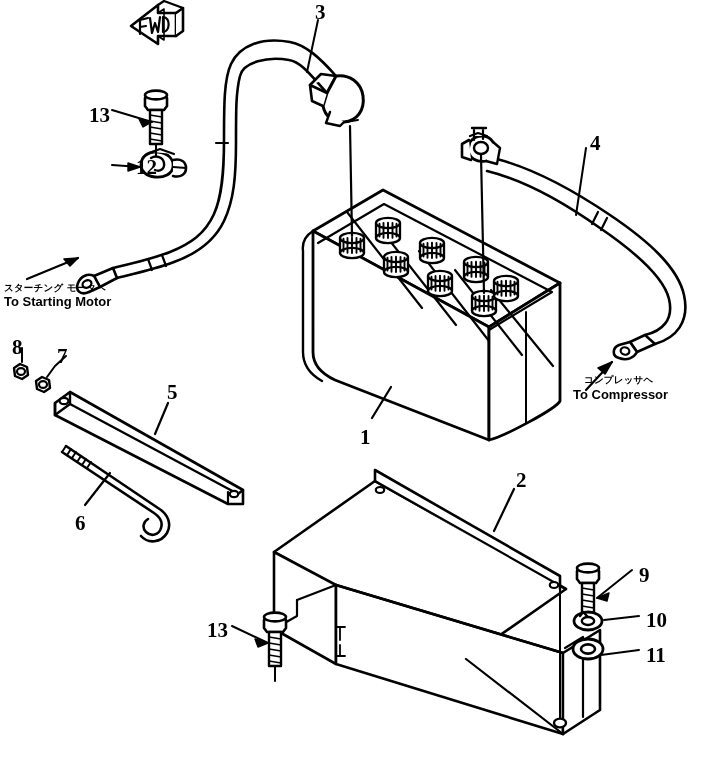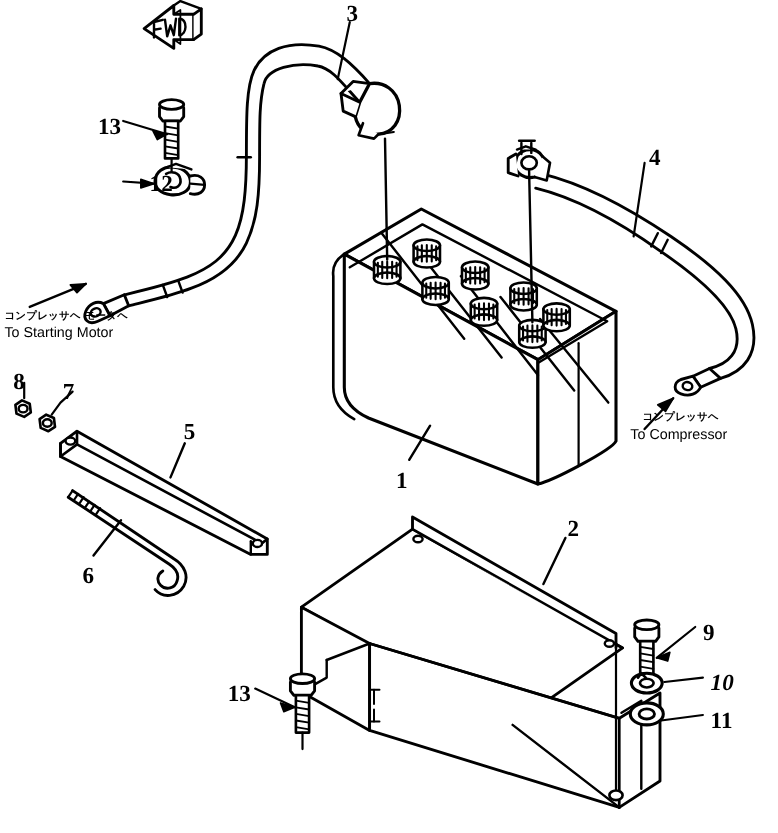--- a/index.html
+++ b/index.html
@@ -42,21 +42,21 @@
     font-weight: bold;
     color: #000;
     white-space: nowrap;
     line-height: 1;
     letter-spacing: 0.2px;
   }
   .cap-en {
     position: absolute;
     font-family: "Liberation Sans", sans-serif;
     font-size: 13px;
-    font-weight: normal;
+    font-weight: bold;
     color: #000;
     white-space: nowrap;
     line-height: 1;
   }
 </style>
 </head>
 <body>
 
 <div id="diagram-root">
 
@@ -334,25 +334,25 @@
 
   <div class="lbl lbl-num" style="left:360px; top:427px;">1</div>
   <div class="lbl lbl-num" style="left:516px; top:470px;">2</div>
   <div class="lbl lbl-num" style="left:315px; top:2px;">3</div>
   <div class="lbl lbl-num" style="left:590px; top:133px;">4</div>
   <div class="lbl lbl-num" style="left:167px; top:382px;">5</div>
   <div class="lbl lbl-num" style="left:75px;  top:513px;">6</div>
   <div class="lbl lbl-num" style="left:57px;  top:346px;">7</div>
   <div class="lbl lbl-num" style="left:12px;  top:337px;">8</div>
   <div class="lbl lbl-num" style="left:639px; top:565px;">9</div>
-  <div class="lbl lbl-num" style="left:646px; top:610px;font-style:italic;">10</div>
+  <div class="lbl lbl-num" style="left:646px; top:610px;">10</div>
   <div class="lbl lbl-num" style="left:646px; top:645px;text-align:right;">11</div>
   <div class="lbl lbl-num" style="left:89px;  top:157px;margin-left:47px;">12</div>
   <div class="lbl lbl-num" style="left:89px; top:105px;">13</div>
   <div class="lbl lbl-num" style="left:207px; top:620px;">13</div>
 
-  <div class="cap-jp" style="left:4px; top:283px;">コンプレッサヘ モータヘ</div>
+  <div class="cap-jp" style="left:4px; top:283px;">スターチング モータヘ</div>
   <div class="cap-en" style="left:4px; top:295px;">To Starting Motor</div>
 
   <div class="cap-jp" style="left:584px; top:375px;">コンプレッサヘ</div>
   <div class="cap-en" style="left:573px; top:388px;">To Compressor</div>
 
 </div>
 
 </body></html>

